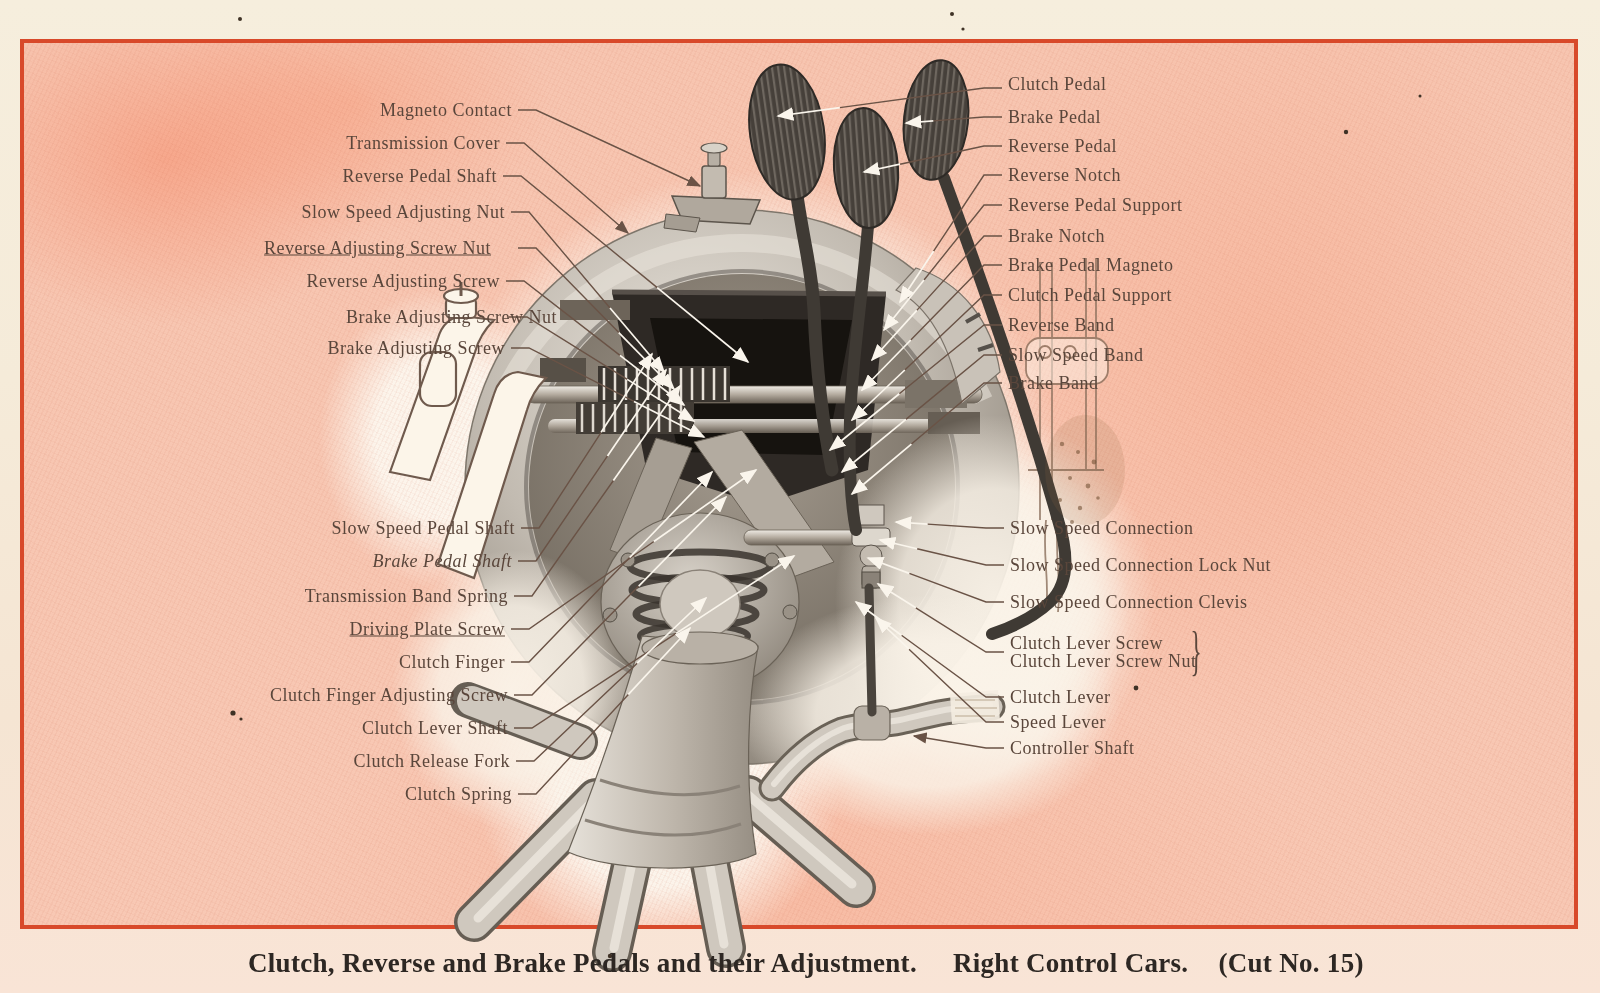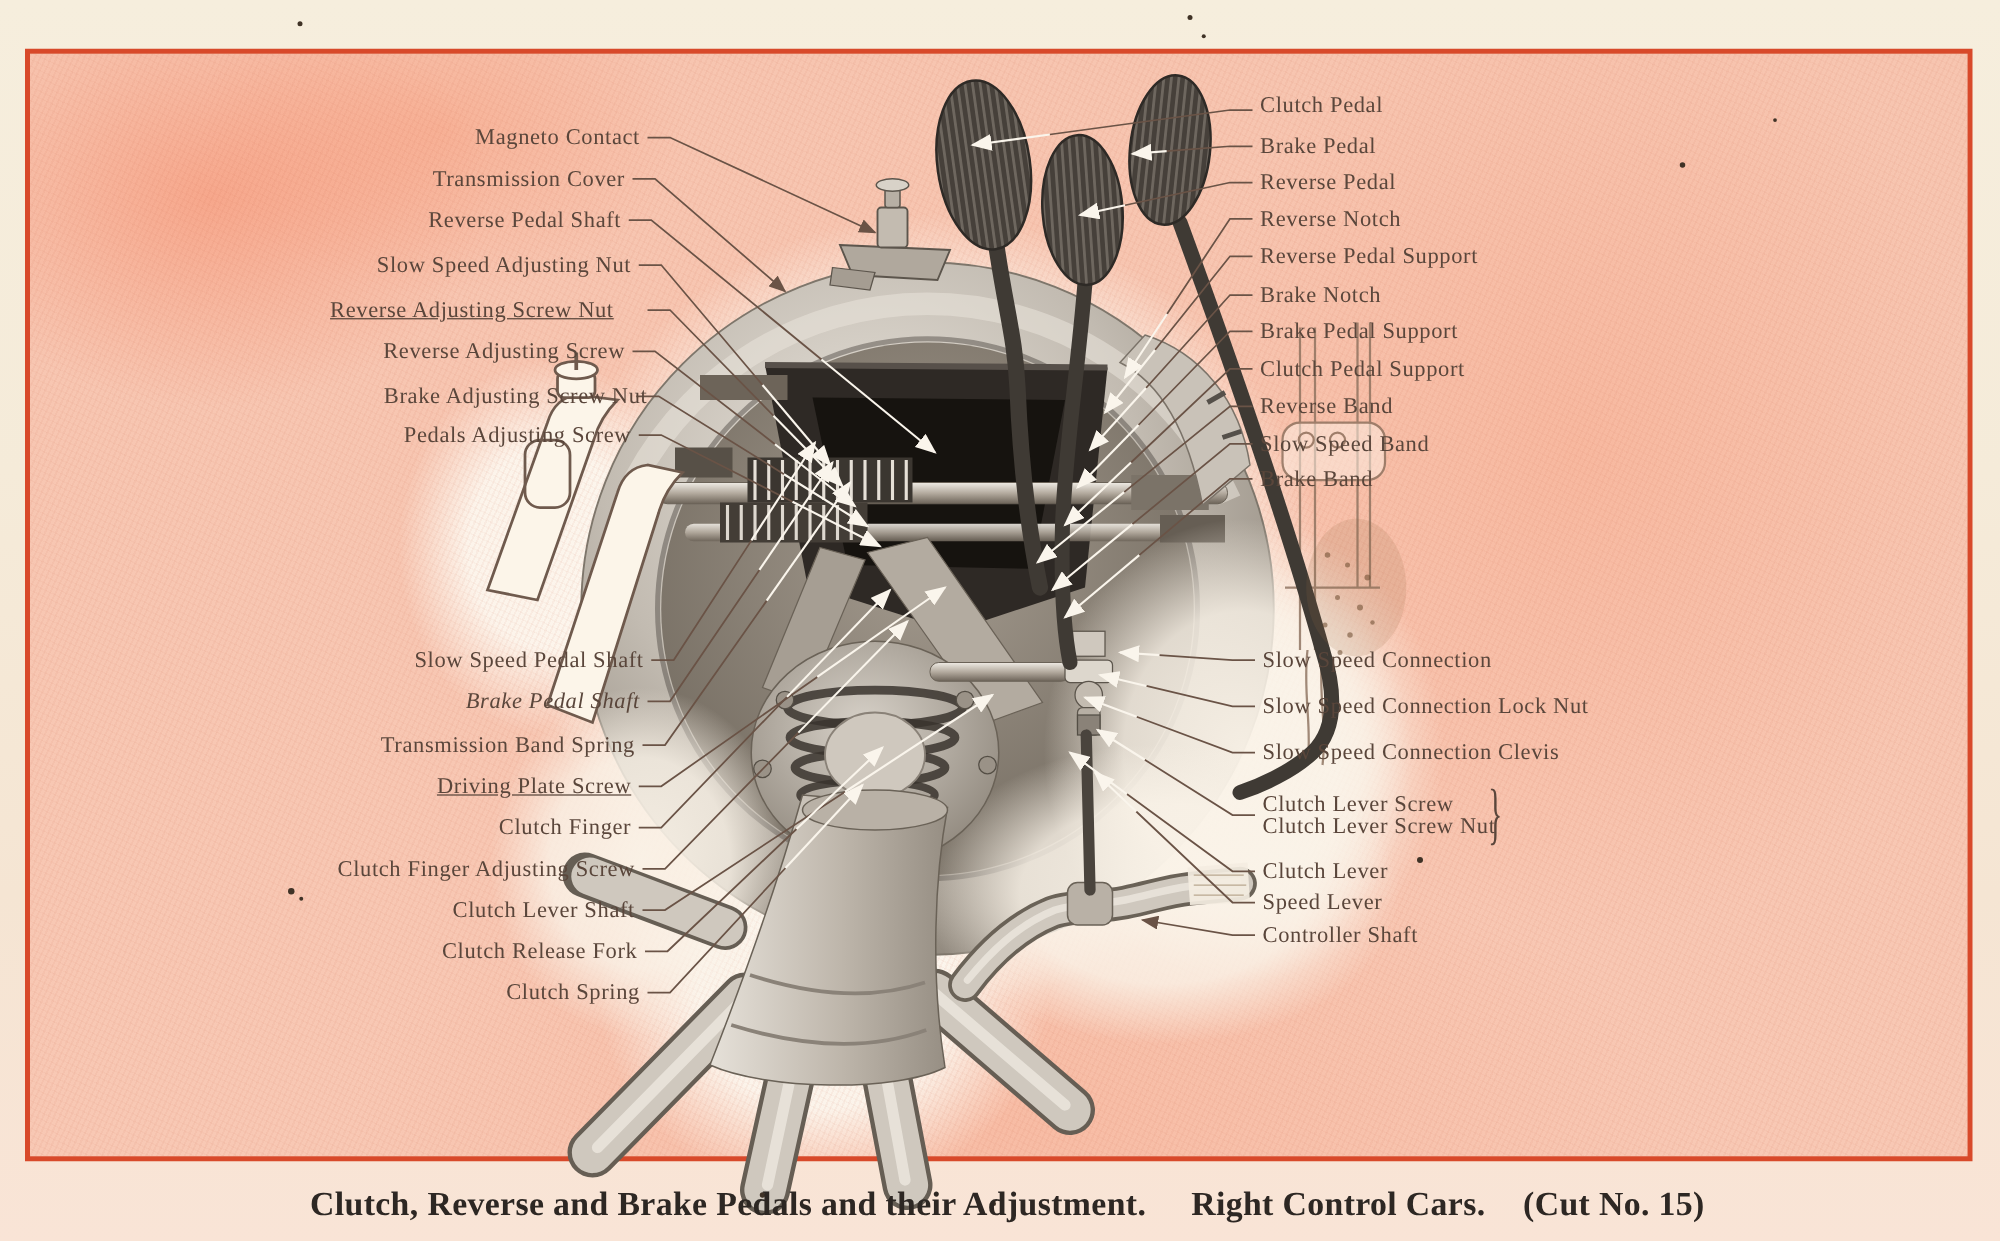--- a/index.html
+++ b/index.html
@@ -308,38 +308,38 @@
     </g>
 </svg>
 
 <div id="labels">
     <div class="part-label" style="top: 110px; right: 1088px;">Magneto Contact</div>
     <div class="part-label" style="top: 143px; right: 1100px;">Transmission Cover</div>
     <div class="part-label" style="top: 176px; right: 1103px;">Reverse Pedal Shaft</div>
     <div class="part-label" style="top: 212px; right: 1095px;">Slow Speed Adjusting Nut</div>
     <div class="part-label" style="top: 248px; right: 1109px; text-decoration: underline;">Reverse Adjusting Screw Nut</div>
     <div class="part-label" style="top: 281px; right: 1100px;">Reverse Adjusting Screw</div>
-    <div class="part-label" style="top: 317px; right: 1082px;">Brake Adjusting Screw Nut</div>
-    <div class="part-label" style="top: 348px; right: 1095px;">Pedals Adjusting Screw</div>
+    <div class="part-label" style="top: 317px; right: 1043px;">Brake Adjusting Screw Nut</div>
+    <div class="part-label" style="top: 348px; right: 1095px;">Brake Adjusting Screw</div>
     <div class="part-label" style="top: 528px; right: 1085px;">Slow Speed Pedal Shaft</div>
     <div class="part-label" style="top: 561px; right: 1088px; font-style: italic;">Brake Pedal Shaft</div>
     <div class="part-label" style="top: 596px; right: 1092px;">Transmission Band Spring</div>
     <div class="part-label" style="top: 629px; right: 1095px; text-decoration: underline;">Driving Plate Screw</div>
     <div class="part-label" style="top: 662px; right: 1095px; margin-left: 44px;">Clutch Finger</div>
     <div class="part-label" style="top: 695px; right: 1092px;">Clutch Finger Adjusting Screw</div>
     <div class="part-label" style="top: 728px; right: 1092px;">Clutch Lever Shaft</div>
     <div class="part-label" style="top: 761px; right: 1090px;">Clutch Release Fork</div>
     <div class="part-label" style="top: 794px; right: 1088px;">Clutch Spring</div>
     <div class="part-label" style="top: 84px; left: 1008px;">Clutch Pedal</div>
     <div class="part-label" style="top: 117px; left: 1008px;">Brake Pedal</div>
     <div class="part-label" style="top: 146px; left: 1008px;">Reverse Pedal</div>
     <div class="part-label" style="top: 175px; left: 1008px;">Reverse Notch</div>
     <div class="part-label" style="top: 205px; left: 1008px;">Reverse Pedal Support</div>
     <div class="part-label" style="top: 236px; left: 1008px;">Brake Notch</div>
-    <div class="part-label" style="top: 265px; left: 1008px;">Brake Pedal Support</div>
+    <div class="part-label" style="top: 265px; left: 1008px;">Brake Pedal Magneto</div>
     <div class="part-label" style="top: 295px; left: 1008px;">Clutch Pedal Support</div>
     <div class="part-label" style="top: 325px; left: 1008px;">Reverse Band</div>
     <div class="part-label" style="top: 355px; left: 1008px;">Slow Speed Band</div>
     <div class="part-label" style="top: 383px; left: 1008px;">Brake Band</div>
     <div class="part-label" style="top: 528px; left: 1010px;">Slow Speed Connection</div>
     <div class="part-label" style="top: 565px; left: 1010px;">Slow Speed Connection Lock Nut</div>
     <div class="part-label" style="top: 602px; left: 1010px;">Slow Speed Connection Clevis</div>
     <div class="part-label" style="top: 643px; left: 1010px;">Clutch Lever Screw</div>
     <div class="part-label" style="top: 661px; left: 1010px;">Clutch Lever Screw Nut</div>
     <div class="part-label" style="top: 697px; left: 1010px;">Clutch Lever</div>

